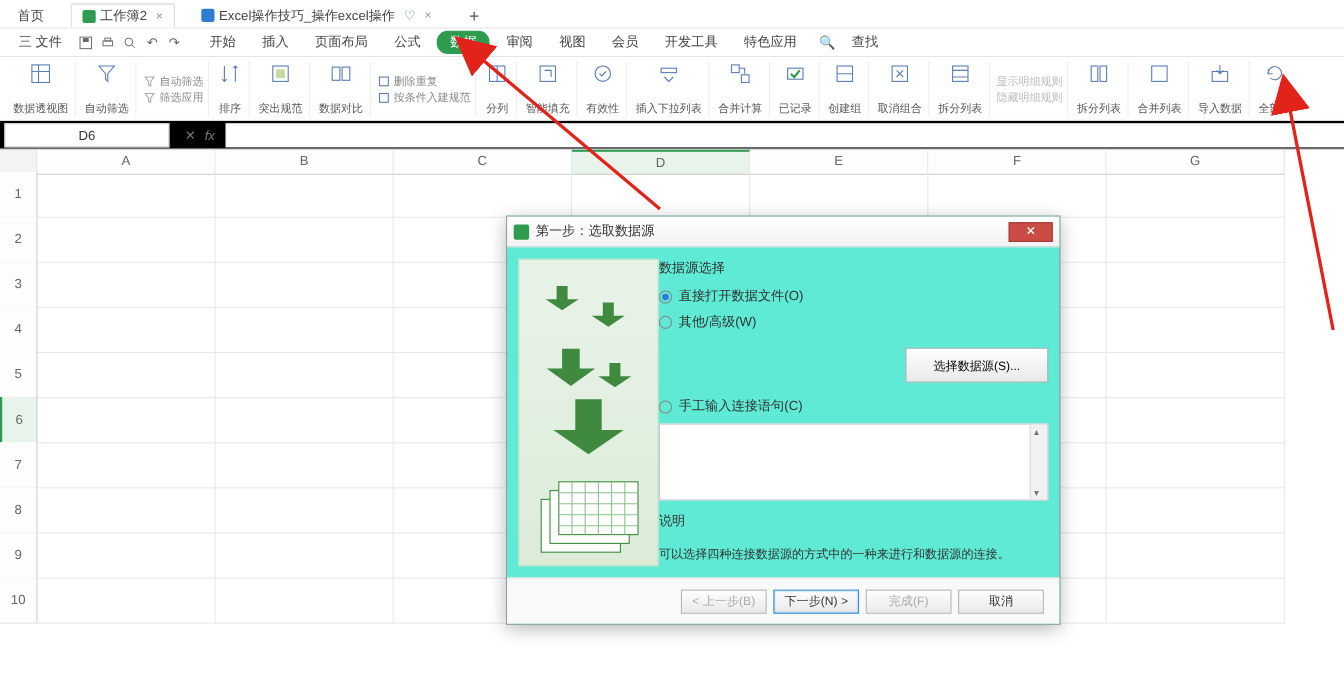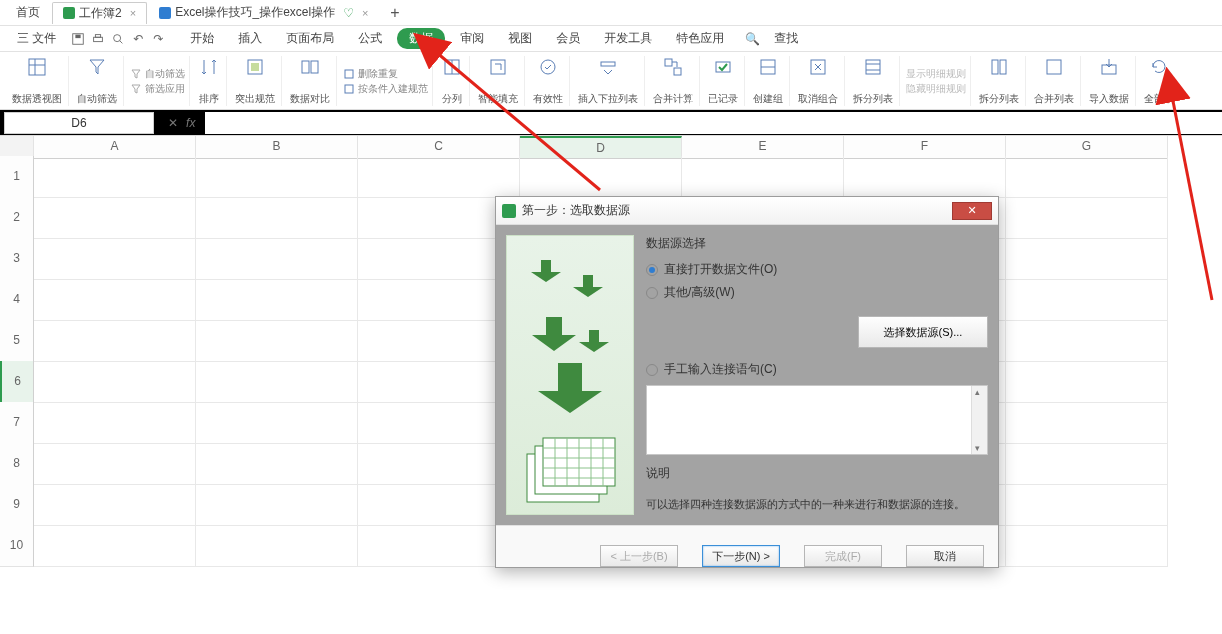--- a/index.html
+++ b/index.html
@@ -13,23 +13,23 @@
     overflow: hidden;
     position: relative;
   }
 
   
   .tab-bar {
     height: 26px;
     background: #fff;
     border-bottom: 1px solid #e2e2e2;
     display: flex;
-    align-items: center;
-    padding: 12px 6px;
-    gap: 2px;
+    align-items: flex-end;
+    padding: 0 6px;
+    gap: 14px;
   }
   .tab {
     height: 22px;
     padding: 0 10px;
     display: flex;
     align-items: center;
     gap: 4px;
     color: #444;
     cursor: pointer;
   }
@@ -182,25 +182,24 @@
   }
   .cell.active {
     border:2px solid #2e9b4f;
   }
 
   
   .dialog {
     position:absolute;
     left:460px; top:196px;
     width:504px;
-    background:#a3a3a3;
+    background:#5eead4;
     border:1px solid #9c9c9c;
     box-shadow: 0 4px 16px rgba(0,0,0,0.3);
     z-index:10;
-    margin-left:35px;
   }
   .dialog-title {
     height:28px;
     background: linear-gradient(#ffffff,#f2f2f2);
     border-bottom:1px solid #ddd;
     display:flex; align-items:center;
     padding:0 6px;
     gap:6px;
   }
   .dialog-title .app-icon {
@@ -212,21 +211,20 @@
     background:#c94d44;
     color:#fff;
     display:flex; align-items:center; justify-content:center;
     font-size:11px;
     cursor:pointer;
     border:1px solid #a03a33;
   }
   .dialog-body {
     display:flex;
     padding:10px;
-    gap:12px;
   }
   .wizard-img {
     width:128px; height:280px;
     background: linear-gradient(#e8f3e8,#dcecd9);
     position:relative;
     border:1px solid #cde2c8;
   }
   .wizard-img svg { position:absolute; }
   .wizard-right {
     flex:1;
@@ -255,23 +253,23 @@
   }
   .textarea-box .sb { position:absolute; right:0; top:0; bottom:0; width:16px; background:#f1f1f1; border-left:1px solid #ddd;}
   .textarea-box .sb::before{content:"▴"; position:absolute; top:1px; left:3px; font-size:9px; color:#777;}
   .textarea-box .sb::after{content:"▾"; position:absolute; bottom:1px; left:3px; font-size:9px; color:#777;}
   .desc { font-size:11px; color:#333; margin-top:8px; line-height:1.5;}
   .dialog-footer {
     height:42px;
     border-top:1px solid #e2e2e2;
     background:#f9f9f9;
     display:flex;
-    align-items:flex-end;
+    align-items:center;
     justify-content:flex-end;
-    gap:24px;
+    gap:6px;
     padding:0 14px;
   }
   .dlg-btn {
     min-width:78px; height:22px;
     background:linear-gradient(#fefefe,#e9e9e9);
     border:1px solid #b6b6b6;
     font-size:11px; color:#333;
     cursor:pointer;
   }
   .dlg-btn.primary {

